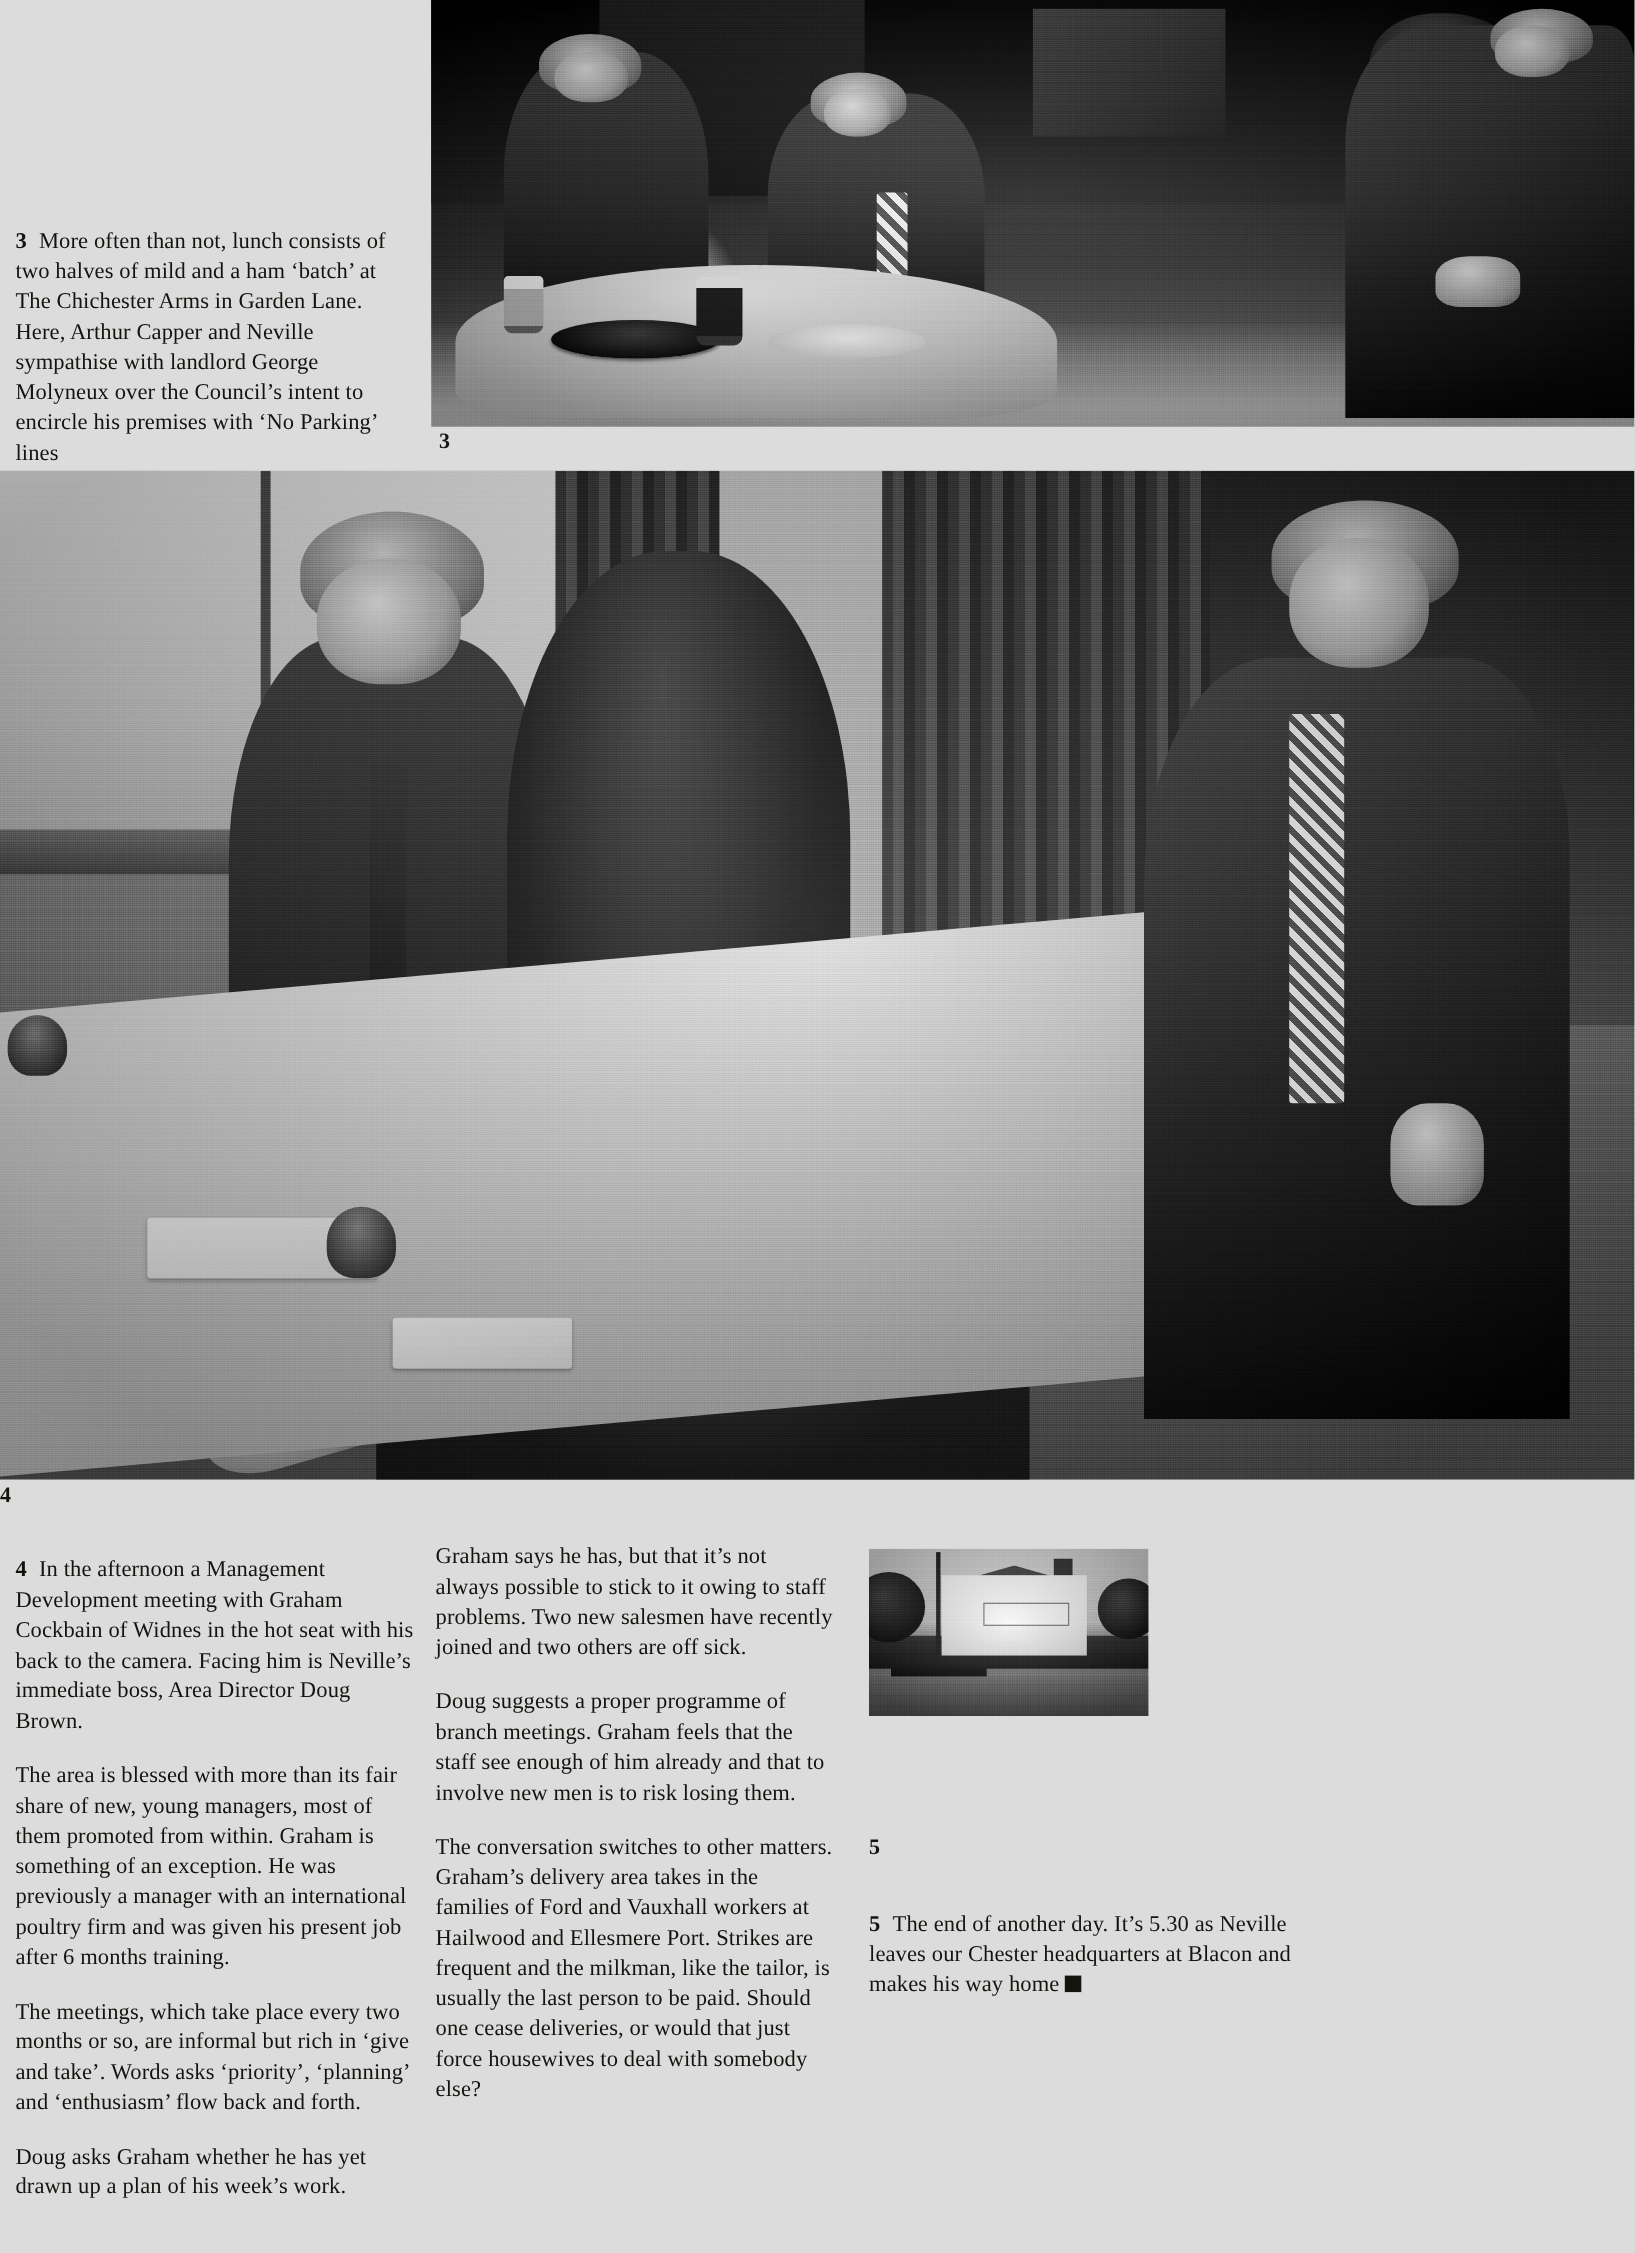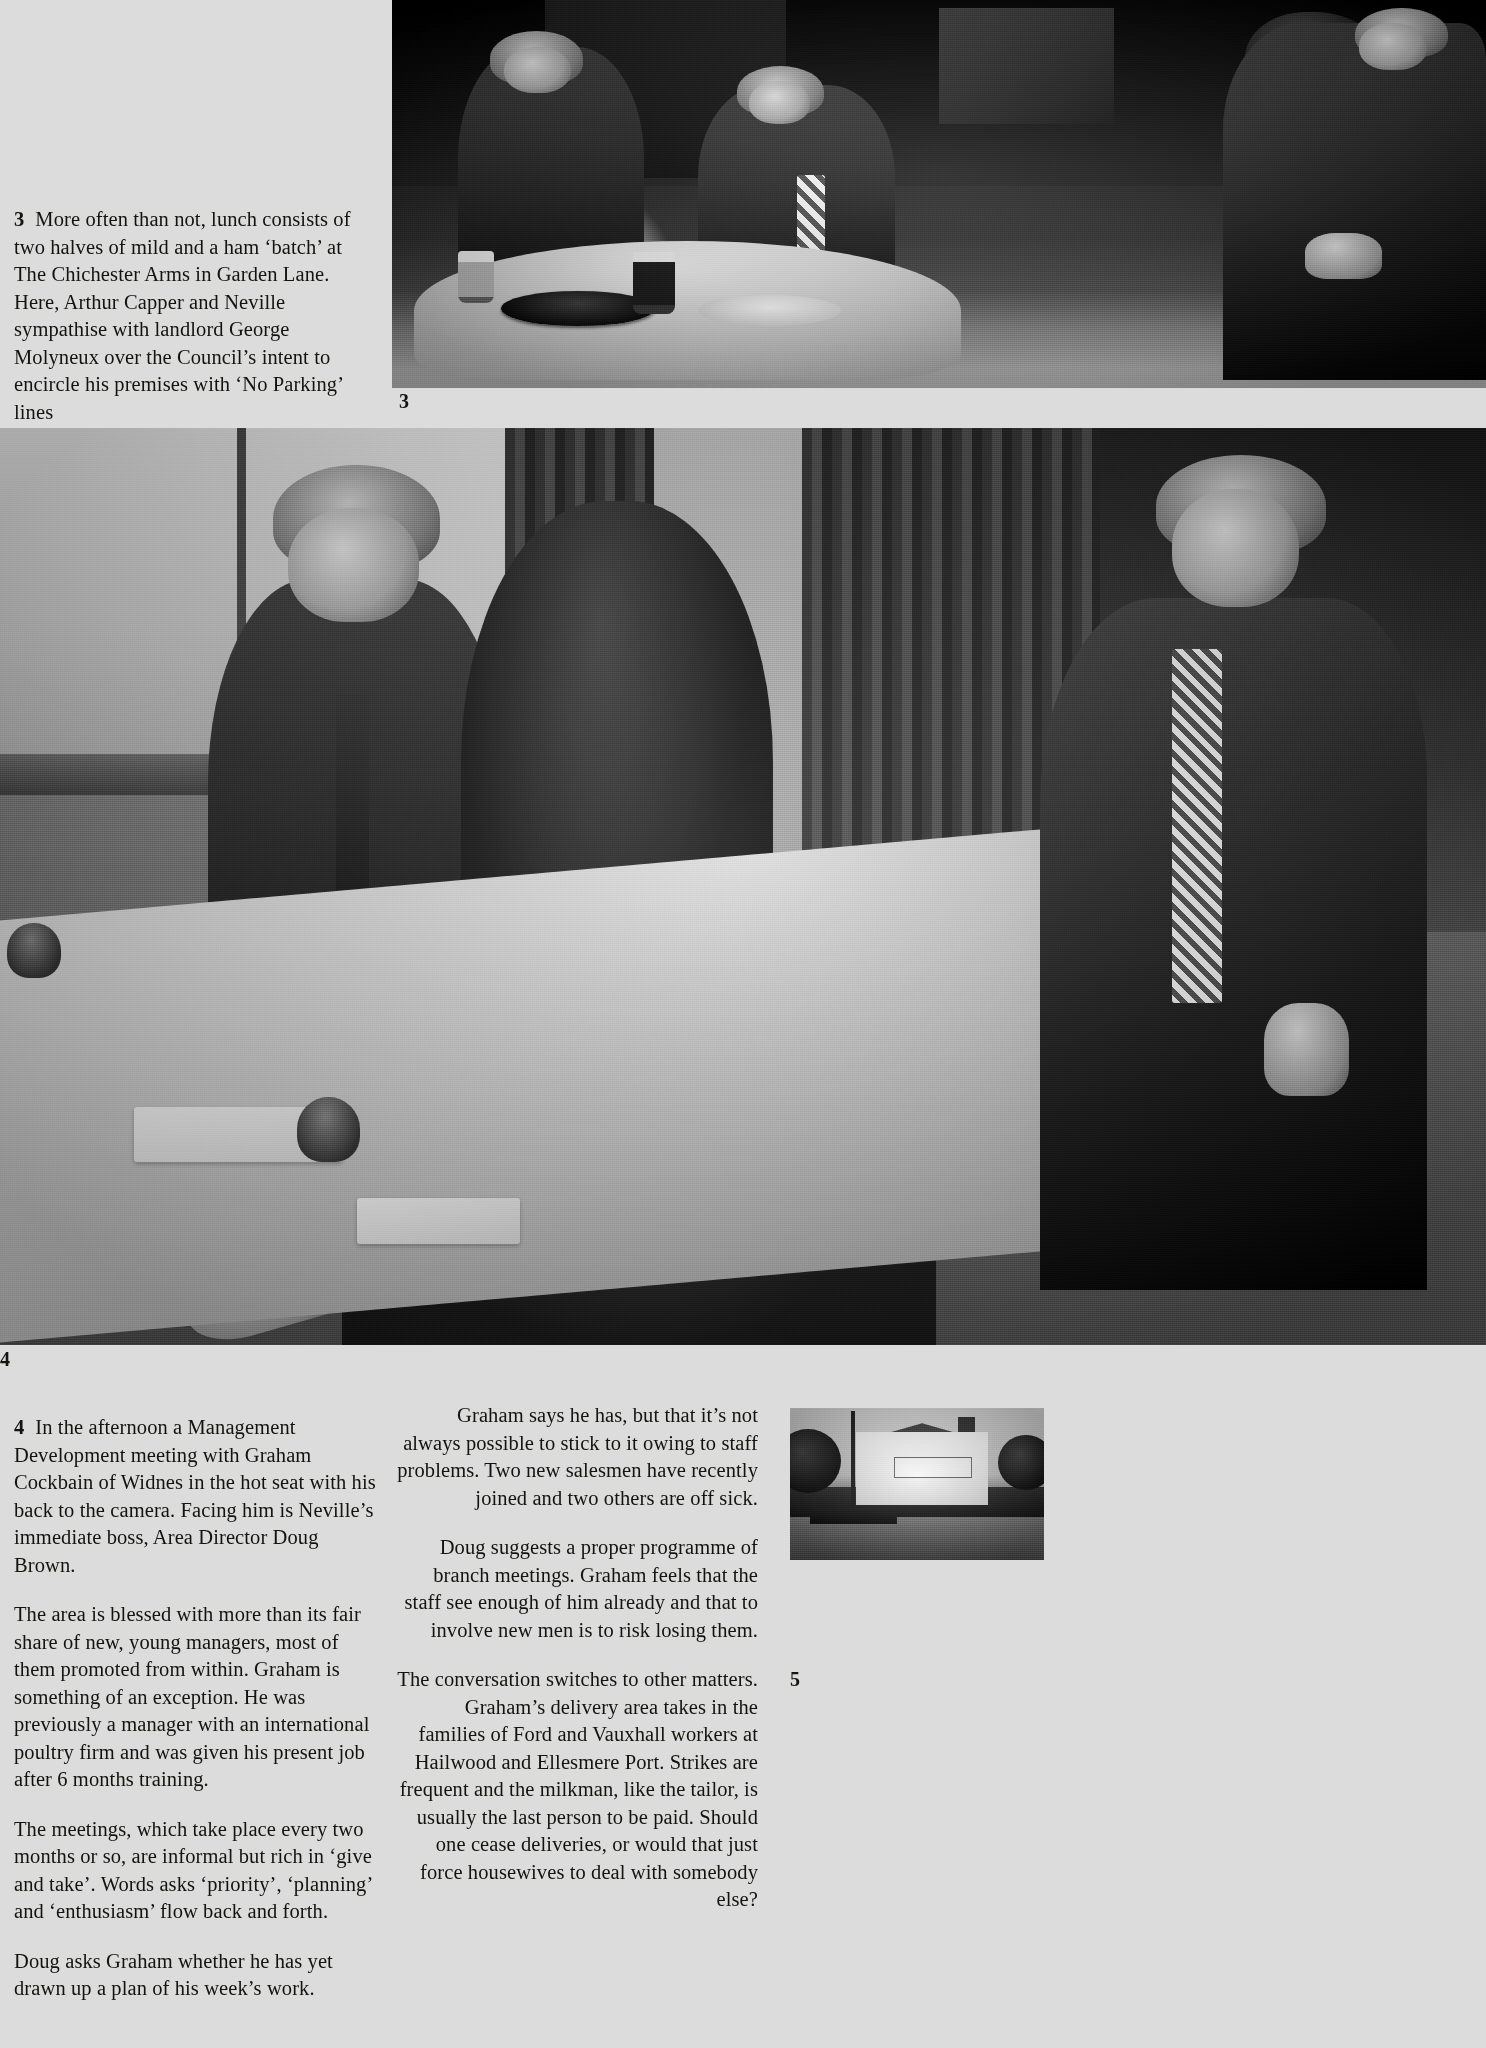--- a/index.html
+++ b/index.html
@@ -236,21 +236,21 @@
     position: absolute;
     font-size: 20px;
     font-weight: 700;
     color: #15150f;
   }
   #fignum-3 { left: 399px; top: 390px; }
   #fignum-4 { left: 0px;  top: 1348px; }
   #fignum-5 { left: 790px; top: 1668px; }
 
   #col-left   { left: 14px;  top: 1402px; width: 362px; margin-top: 12px; }
-  #col-mid    { left: 396px; top: 1402px; width: 362px; text-align: right; }
+  #col-mid    { left: 396px; top: 1402px; width: 362px; }
 
   #caption-5 {
     left: 790px; top: 1736px; width: 388px;
   }
 
   .endmark {
     display: inline-block;
     width: 15px; height: 15px;
     background: #15150f;
     vertical-align: -1px;
@@ -367,14 +367,19 @@
     <div class="p5-sign"></div>
     <div class="p5-pole"></div>
     <div class="p5-car"></div>
     <div class="p5-road"></div>
     <div class="grain"></div>
     <div class="vig"></div>
   </div>
 
   <span class="fignum" id="fignum-5">5</span>
 
+  <div class="caption" id="caption-5">
+    <p>
+      <span class="num">5</span><span>The end of another day. It’s 5.30 as Neville leaves our Chester headquarters at Blacon and makes his way home</span><span class="endmark"></span>
+    </p>
+  </div>
 
 </div>
 
 </body></html>

